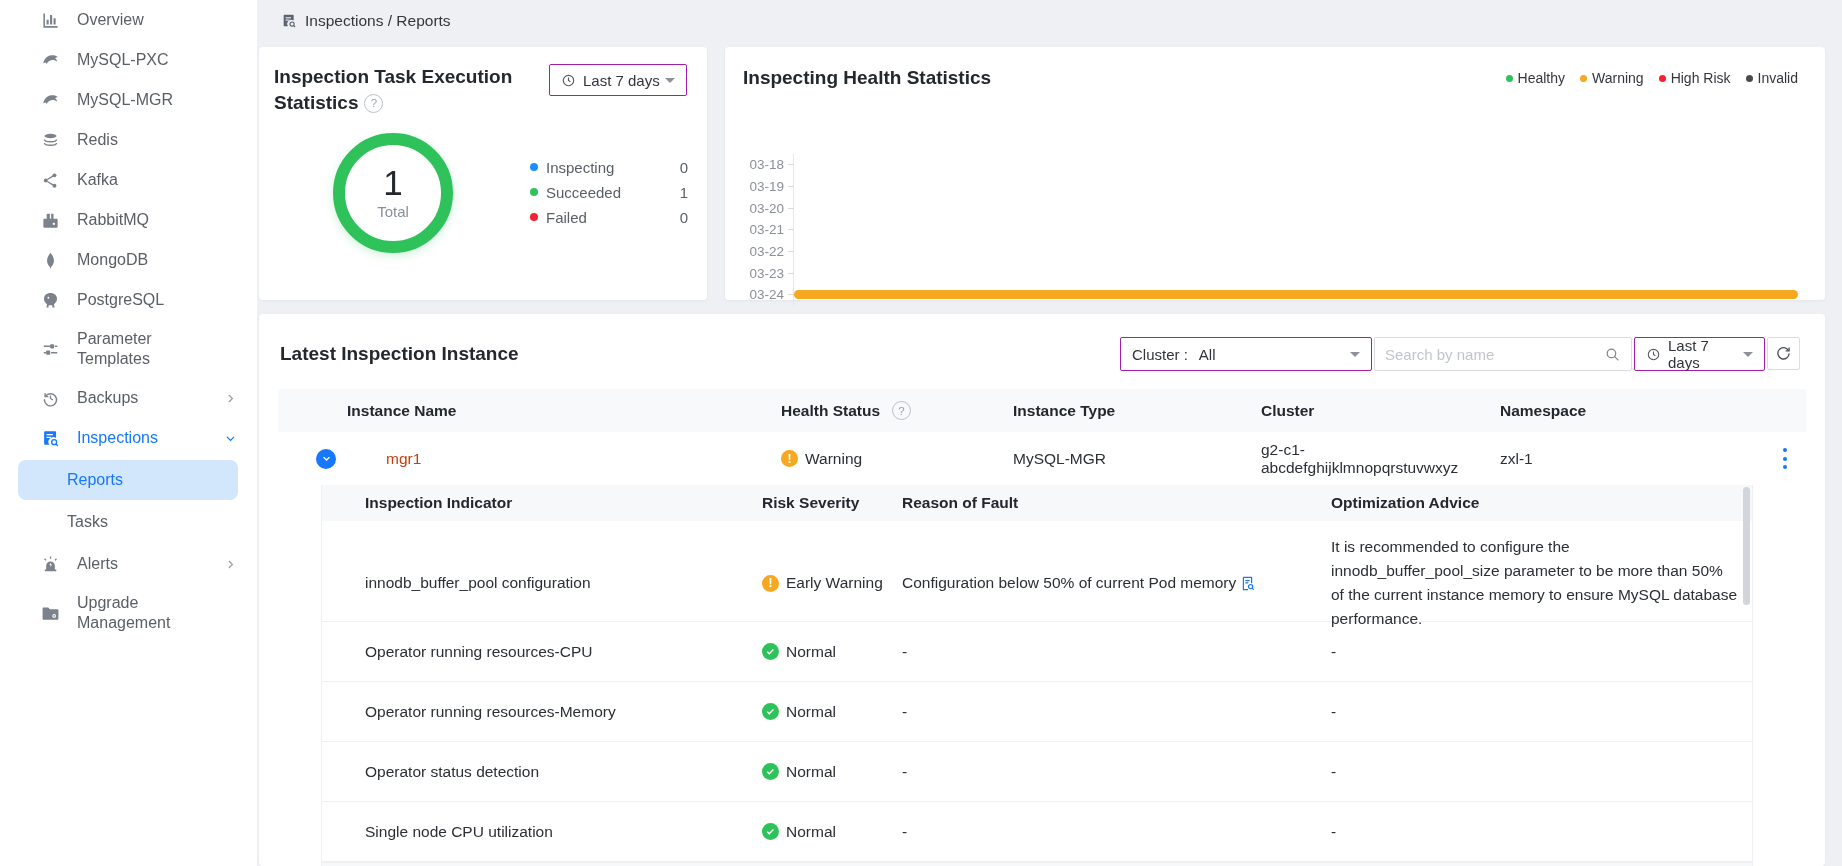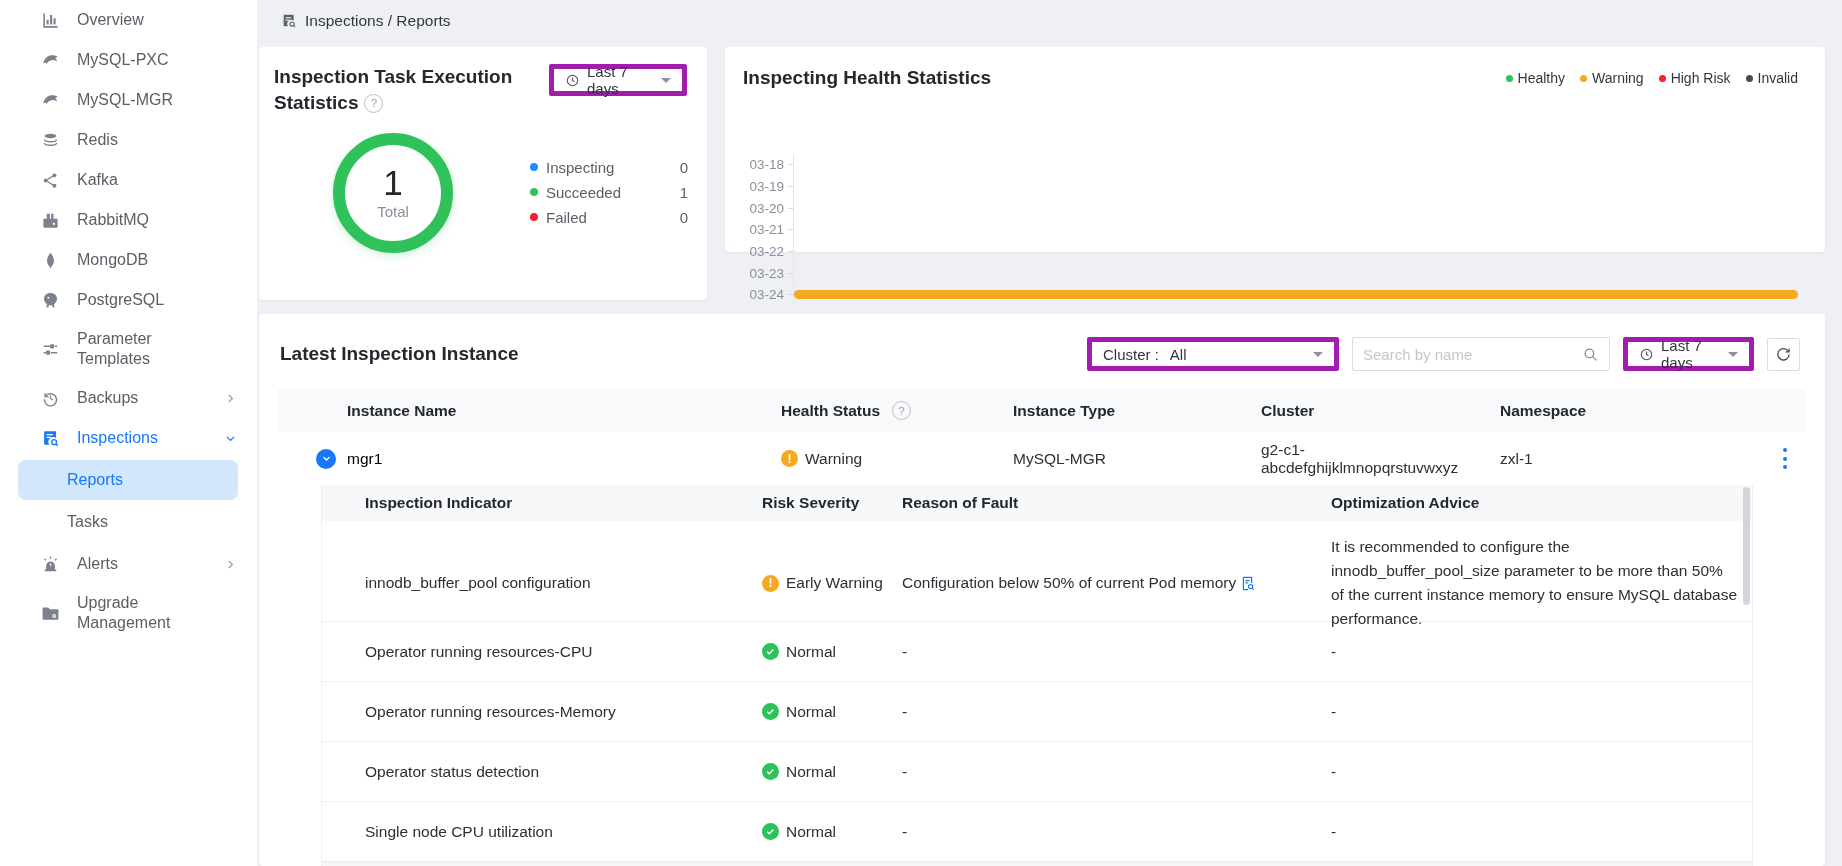--- a/index.html
+++ b/index.html
@@ -20,28 +20,28 @@
   .nav-item.parent-active{color:#1677ff;font-weight:400}
   .nav-item.parent-active .ico,.nav-item.parent-active .chev{color:#1677ff}
   .sub-item{display:flex;align-items:center;height:40px;margin:2px 19px 2px 18px;padding-left:49px;color:#595f66;font-size:16px;border-radius:8px;cursor:pointer}
   .sub-item.active{background:#d2e6fc;color:#1677ff}
   
   .breadcrumb{position:absolute;left:281px;top:9px;height:24px;display:flex;align-items:center;gap:8px;font-size:15.5px;color:#33373d;cursor:pointer}
   .breadcrumb .bc-ico{color:#5c646f;display:flex}
   
   .card{position:absolute;background:#fff;border-radius:4px;box-shadow:0 1px 3px rgba(16,36,66,.05)}
   #card-task{left:259px;top:47px;width:448px;height:253px}
-  #card-health{left:725px;top:47px;width:1100px;height:205px}
+  #card-health{left:725px;top:47px;width:1100px;height:253px}
   #card-latest{left:259px;top:314px;width:1566px;height:552px;overflow:hidden}
   .card-title{font-size:19px;font-weight:700;color:#23272e;margin:0;line-height:26px}
   .help{width:17px;height:17px;border-radius:50%;border:1.5px solid #bcc0c7;color:#9aa0a8;
         font-size:11.5px;display:inline-flex;align-items:center;justify-content:center;
         vertical-align:2px;margin-left:6px;cursor:pointer;font-weight:400}
   
-  .select{height:34px;border:5px solid #a21caf;border-radius:2px;background:#fff;display:flex;
+  .select{height:34px;border:1px solid #a21caf;border-radius:2px;background:#fff;display:flex;
           align-items:center;padding:0 11px;font-size:15px;color:#31353b;cursor:pointer;box-sizing:border-box}
   .select .clock{color:#565b62;margin-right:7px;display:flex}
   .caret{width:0;height:0;border-left:5px solid transparent;border-right:5px solid transparent;
          border-top:5.5px solid #8d929a;margin-left:auto}
   
   .ct-head{display:flex;align-items:flex-start;padding:17px 20px 0 15px}
   .ct-head .card-title{width:300px}
   .ct-head .select{margin-left:auto;width:138px;height:32px;flex:none}
   .donut{position:absolute;left:74px;top:86px;width:96px;height:96px;border:12px solid #2fc25b;border-radius:50%;
          display:flex;flex-direction:column;align-items:center;justify-content:center;
@@ -60,21 +60,21 @@
   .chart{position:absolute;left:18px;top:107px;right:27px}
   .rows-wrap{margin-left:50px;border-left:1px solid #e4e7eb}
   .crow{height:21.7px;position:relative;display:flex;align-items:center}
   .crow::before{content:"";position:absolute;left:-6px;width:6px;height:1px;background:#d8dbe0}
   .crow .ylab{position:absolute;left:-50px;width:40px;text-align:right;font-size:13.5px;color:#8a8f99}
   .bar{height:9px;width:100%;background:#f6a821;border-radius:4.5px}
   .xaxis{position:absolute;left:44px;right:0;top:161px;display:flex;justify-content:space-between;
          font-size:13.5px;color:#8a8f99}
   
   .cl-head{display:flex;align-items:center;padding:20px 25px 0 21px;height:40px}
-  .ctrls{margin-left:auto;display:flex;align-items:center;gap:13px}
+  .ctrls{margin-left:auto;display:flex;align-items:flex-start;gap:2px}
   .cluster-select{width:252px}
   .cluster-select .cl-label{color:#31353b}
   .cluster-select .cl-value{margin-left:11px}
   .searchbox{width:258px;height:34px;border:1px solid #d9dce1;border-radius:2px;background:#fff;
              display:flex;align-items:center;box-sizing:border-box}
   .searchbox input{border:0;outline:0;flex:1;min-width:0;padding:0 10px;font-size:15px;color:#31353b;
                    font-family:"Liberation Sans",sans-serif;background:transparent}
   .searchbox input::placeholder{color:#c2c6cc}
   .searchbox .mag{color:#84898f;margin-right:10px;display:flex;cursor:pointer}
   .range2{width:131px}
@@ -83,21 +83,21 @@
   
   .tbl{margin:15px 19px 0 19px}
   .grid-outer{display:grid;grid-template-columns:503px 232px 248px 239px 238px 1fr}
   .thead{height:43px;align-items:center;background:#f8f9fb;font-weight:700;font-size:15.5px;color:#23272e}
   .thead .c1{padding-left:69px}
   .th-flex{display:flex;align-items:center;gap:6px}
   .trow{height:53px;align-items:center;font-size:15.5px;color:#2b2f36;background:#fff}
   .trow .c1{position:relative;height:100%;display:flex;align-items:center}
   .expander{position:absolute;left:38px;width:20px;height:20px;border-radius:50%;background:#1677ff;
             display:flex;align-items:center;justify-content:center;cursor:pointer}
-  .inst-link{margin-left:69px;color:#000000;cursor:pointer}
+  .inst-link{margin-left:108px;color:#c2410c;cursor:pointer}
   .kebab{display:flex;flex-direction:column;align-items:center;margin-left:26px;cursor:pointer;padding:4px}
   .kebab i{width:4px;height:4px;border-radius:50%;background:#1677ff;margin:2.2px 0}
   
   .inner{margin-left:43px;width:1432px;position:relative;border-left:1px solid #eef0f3;border-right:1px solid #eef0f3;box-sizing:border-box}
   .grid-inner{display:grid;grid-template-columns:440px 140px 429px 1fr}
   .ihead{height:36px;align-items:center;background:#f7f8fa;font-weight:700;font-size:15.5px;color:#23272e}
   .ihead .ic1,.irow .ic1{padding-left:43px}
   .irow{align-items:center;border-bottom:1px solid #eef0f3;font-size:15.5px;color:#2b2f36;background:#fff}
   .irow.tall{height:100px}
   .irow.short{height:59px}

